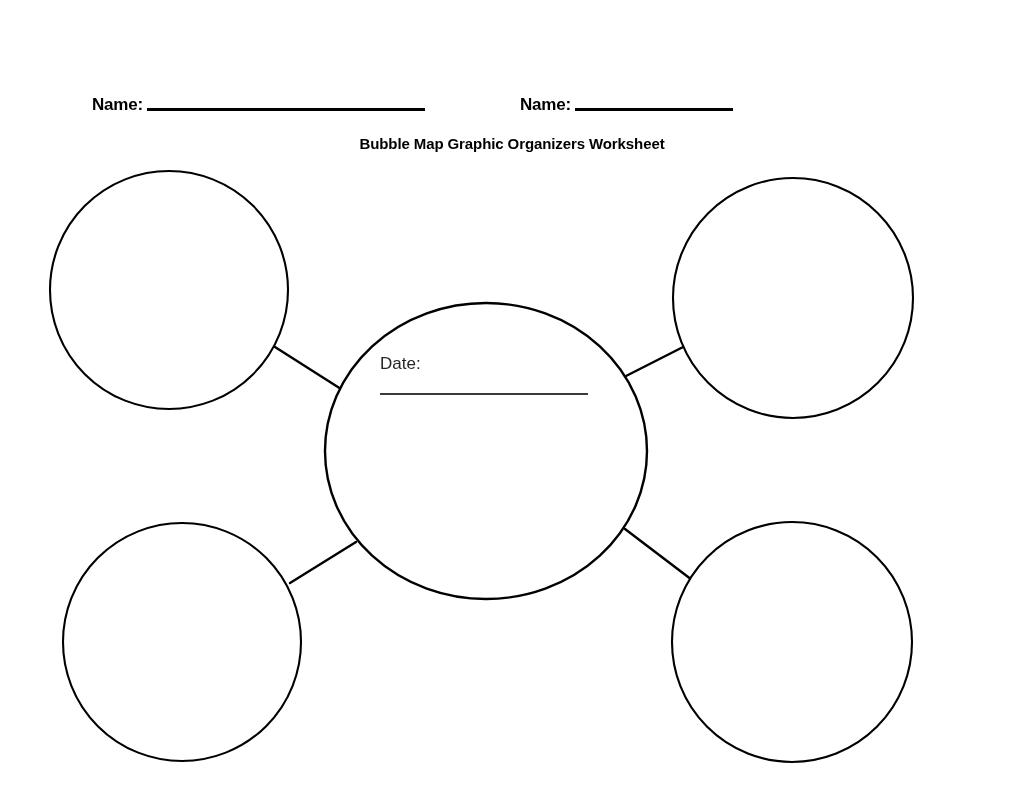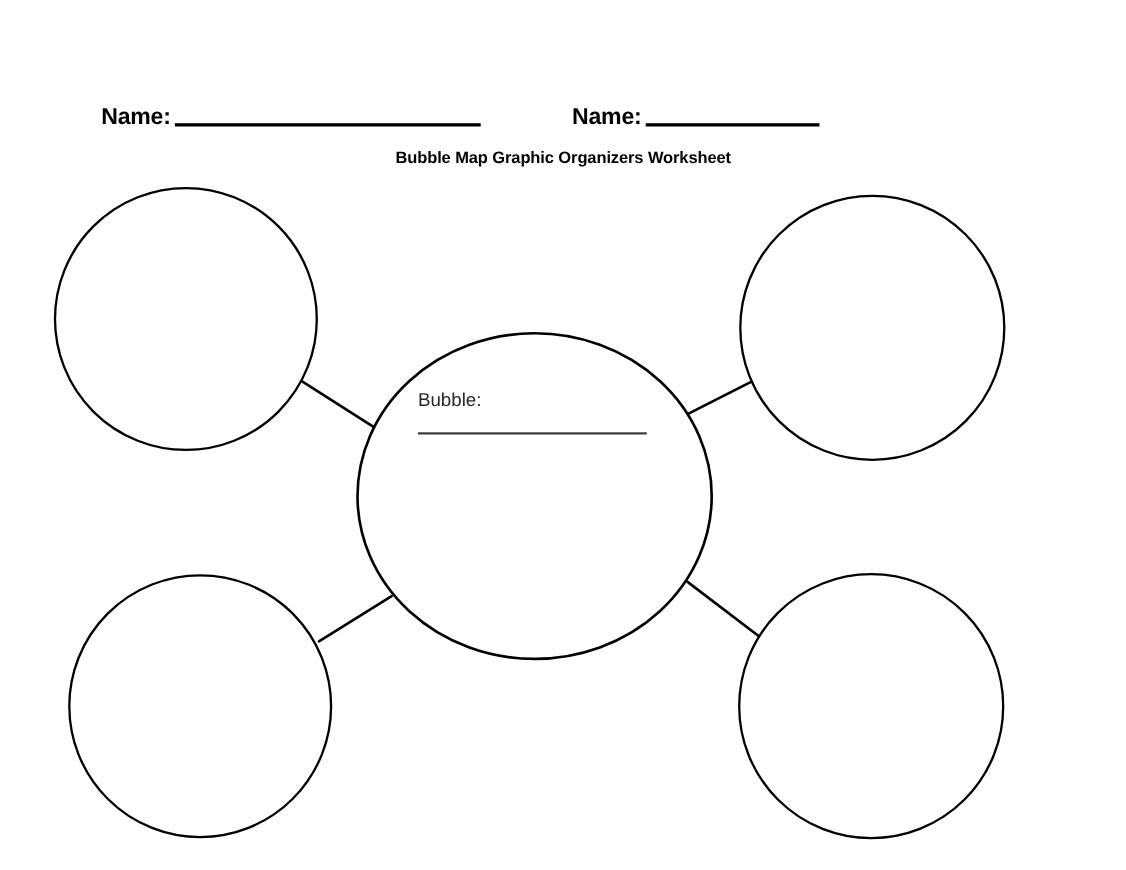--- a/index.html
+++ b/index.html
@@ -19,21 +19,21 @@
   }
 
   
   .field {
     position: absolute;
     display: flex;
     align-items: flex-end;
     white-space: nowrap;
   }
   .field-label {
-    font-size: 21px;
+    font-size: 17px;
     font-weight: bold;
     letter-spacing: -0.2px;
     line-height: 1;
     color: #000;
   }
   .field-rule {
     height: 0;
     border-bottom: 3px solid #000;
     margin-left: 4px;
     margin-bottom: 2px;
@@ -110,17 +110,17 @@
 
     <circle cx="169" cy="290" r="119" fill="#ffffff" stroke="#000000" stroke-width="2.1"></circle>
     <circle cx="793" cy="298" r="120" fill="#ffffff" stroke="#000000" stroke-width="2.1"></circle>
     <circle cx="182" cy="642" r="119" fill="#ffffff" stroke="#000000" stroke-width="2.1"></circle>
     <circle cx="792" cy="642" r="120" fill="#ffffff" stroke="#000000" stroke-width="2.1"></circle>
 
     <ellipse cx="486" cy="451" rx="161" ry="148" fill="#ffffff" stroke="#000000" stroke-width="2.4"></ellipse>
   </svg>
 
   <div id="topic-block">
-    <div id="topic-label">Bubble:</div>
+    <div id="topic-label">Date:</div>
     <div id="topic-rule"></div>
   </div>
 
 </div>
 
 </body></html>

